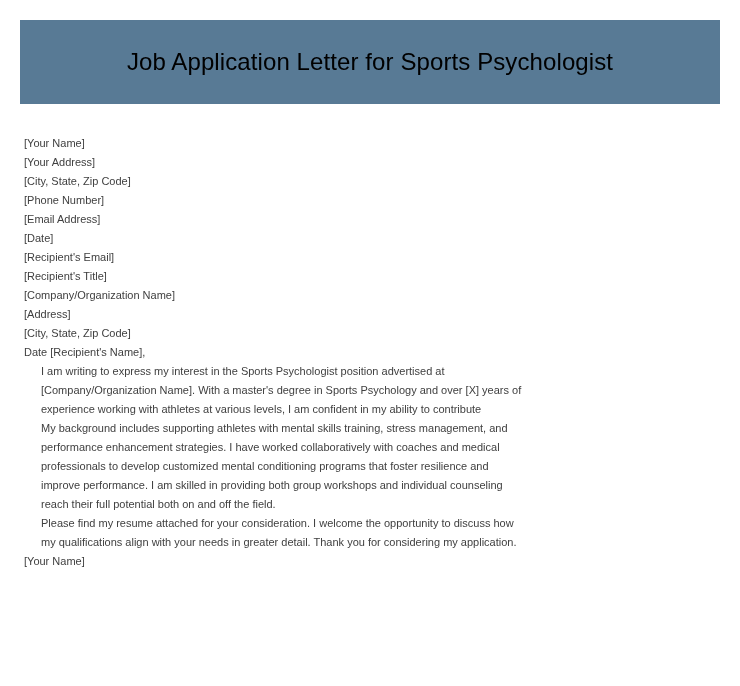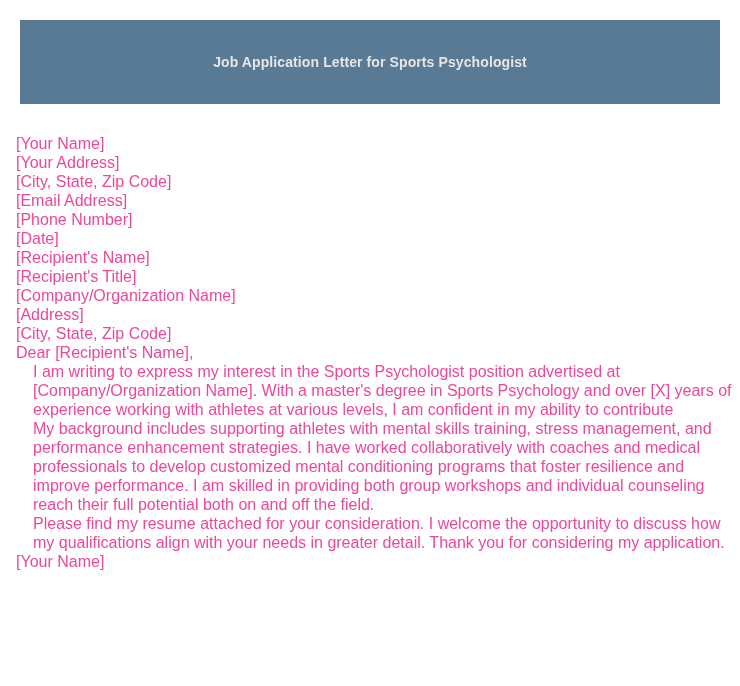--- a/index.html
+++ b/index.html
@@ -20,34 +20,34 @@
       left: 20px;
       top: 20px;
       width: 700px;
       height: 84px;
       background: #587a95;
       display: flex;
       align-items: center;
       justify-content: center;
     }
     .header-title {
-      color: #e5e5e5;
-      font-size: 14px;
-      font-weight: bold;
+      color: #000000;
+      font-size: 24px;
+      font-weight: normal;
       margin: 0;
       letter-spacing: 0.1px;
     }
     .letter {
       position: absolute;
-      left: 16px;
+      left: 24px;
       top: 134px;
       width: 705px;
-      font-size: 16px;
+      font-size: 11px;
       line-height: 19px;
-      color: #ec4899;
+      color: #404040;
     }
     .letter .line {
       display: block;
       white-space: nowrap;
     }
     .letter .para {
       display: block;
       margin-left: 17px;
     }
   </style>
@@ -55,29 +55,29 @@
 <body>
 
 <div class="header">
   <h1 class="header-title">Job Application Letter for Sports Psychologist</h1>
 </div>
 
 <div class="letter">
   <span class="line">[Your Name]</span>
   <span class="line">[Your Address]</span>
   <span class="line">[City, State, Zip Code]</span>
+  <span class="line">[Phone Number]</span>
   <span class="line">[Email Address]</span>
-  <span class="line">[Phone Number]</span>
   <span class="line">[Date]</span>
-  <span class="line">[Recipient's Name]</span>
+  <span class="line">[Recipient's Email]</span>
   <span class="line">[Recipient's Title]</span>
   <span class="line">[Company/Organization Name]</span>
   <span class="line">[Address]</span>
   <span class="line">[City, State, Zip Code]</span>
-  <span class="line">Dear [Recipient's Name],</span>
+  <span class="line">Date [Recipient's Name],</span>
 
   <div class="para">
     <span class="line">I am writing to express my interest in the Sports Psychologist position advertised at</span>
     <span class="line">[Company/Organization Name]. With a master's degree in Sports Psychology and over [X] years of</span>
     <span class="line">experience working with athletes at various levels, I am confident in my ability to contribute</span>
   </div>
 
   <div class="para">
     <span class="line">My background includes supporting athletes with mental skills training, stress management, and</span>
     <span class="line">performance enhancement strategies. I have worked collaboratively with coaches and medical</span>

